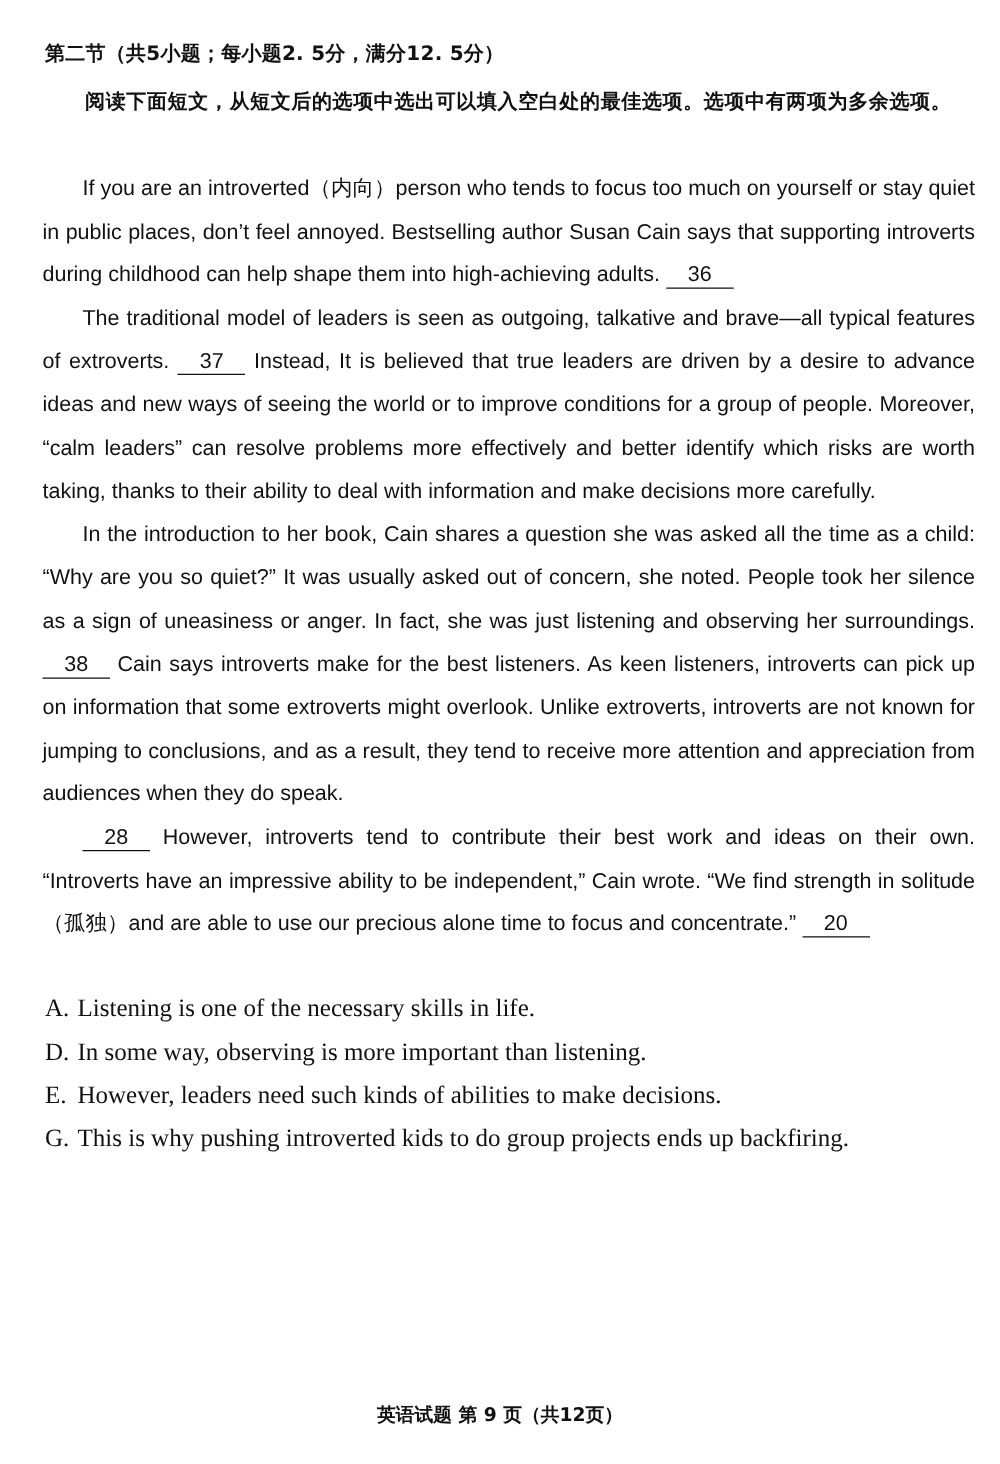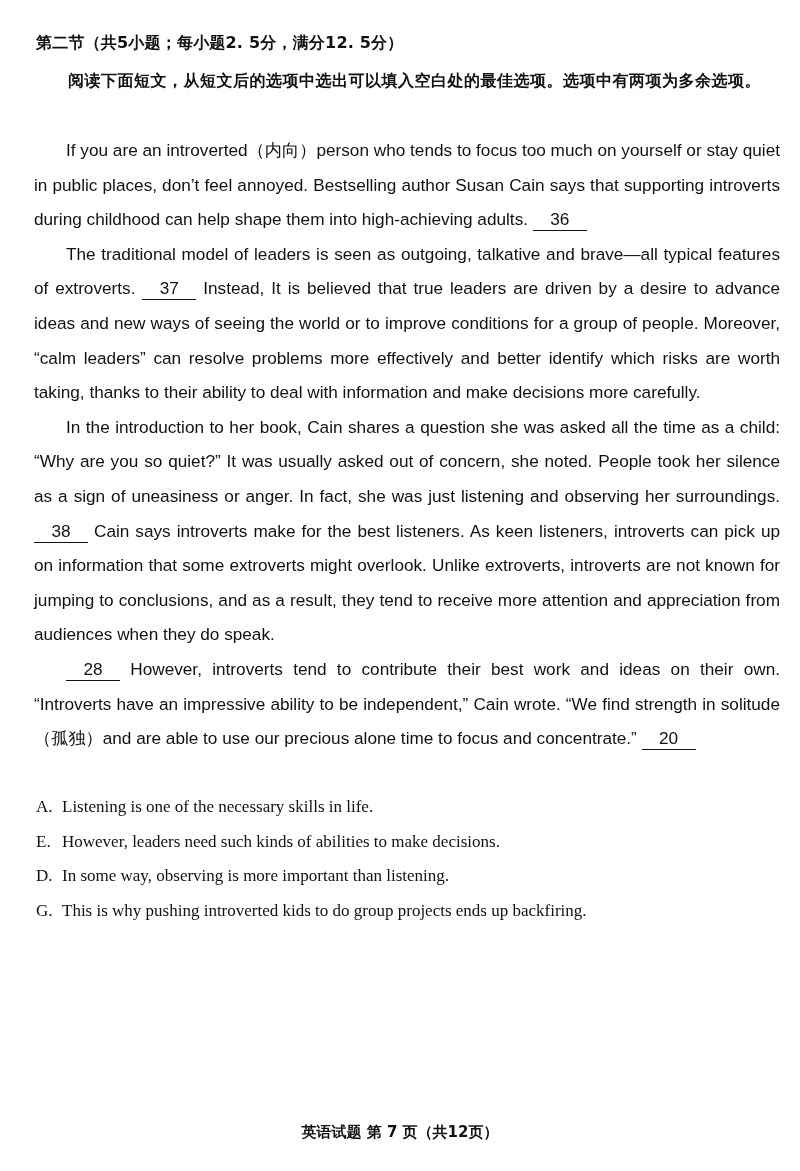--- a/index.html
+++ b/index.html
@@ -19,21 +19,21 @@
     position: absolute; left: 34px; top: 133px; width: 746px;
     font-family: Liberation Sans, sans-serif; font-size: 17.2px; line-height: 34.6px;
   }
   .passage p { margin: 0; text-indent: 32px; text-align: justify; }
   .blank {
     display: inline-block; border-bottom: 1.5px solid #111; padding: 0 10px; line-height: 22px;
     text-align: center; min-width: 34px; text-indent: 0;
   }
   .options {
     position: absolute; left: 36px; top: 790px; width: 700px;
-    font-family: "Liberation Serif", serif; font-size: 17px;
+    font-family: "Liberation Serif", serif; font-size: 20px;
   }
   .option { height: 34.7px; line-height: 34.7px; white-space: nowrap; }
   .option .letter { display: inline-block; width: 26px; }
   .footer {
     position: absolute; left: 0; top: 1121px; width: 800px; text-align: center;
     font-family: "DejaVu Sans", sans-serif; font-weight: bold; font-size: 15px; line-height: 22px;
   }
 </style>
 </head>
 <body>
@@ -46,20 +46,20 @@
 
   <div class="passage">
     <p><span>If you are an introverted（内向）person who tends to focus too much on yourself or stay quiet in public places, don’t feel annoyed. Bestselling author Susan Cain says that supporting introverts during childhood can help shape them into high-achieving adults. </span><span class="blank">36</span></p>
     <p><span>The traditional model of leaders is seen as outgoing, talkative and brave—all typical features of extroverts. </span><span class="blank">37</span><span> Instead, It is believed that true leaders are driven by a desire to advance ideas and new ways of seeing the world or to improve conditions for a group of people. Moreover, “calm leaders” can resolve problems more effectively and better identify which risks are worth taking, thanks to their ability to deal with information and make decisions more carefully.</span></p>
     <p><span>In the introduction to her book, Cain shares a question she was asked all the time as a child: “Why are you so quiet?” It was usually asked out of concern, she noted. People took her silence as a sign of uneasiness or anger. In fact, she was just listening and observing her surroundings. </span><span class="blank">38</span><span> Cain says introverts make for the best listeners. As keen listeners, introverts can pick up on information that some extroverts might overlook. Unlike extroverts, introverts are not known for jumping to conclusions, and as a result, they tend to receive more attention and appreciation from audiences when they do speak.</span></p>
     <p><span class="blank">28</span><span> However, introverts tend to contribute their best work and ideas on their own. “Introverts have an impressive ability to be independent,” Cain wrote. “We find strength in solitude（孤独）and are able to use our precious alone time to focus and concentrate.” </span><span class="blank">20</span></p>
   </div>
 
   <div class="options">
     <div class="option"><span class="letter">A.</span><span>Listening is one of the necessary skills in life.</span></div>
+    <div class="option"><span class="letter">D.</span><span>In some way, observing is more important than listening.</span></div>
     <div class="option"><span class="letter">E.</span><span>However, leaders need such kinds of abilities to make decisions.</span></div>
-    <div class="option"><span class="letter">D.</span><span>In some way, observing is more important than listening.</span></div>
     <div class="option"><span class="letter">G.</span><span>This is why pushing introverted kids to do group projects ends up backfiring.</span></div>
   </div>
 
-  <div class="footer">英语试题 第 7 页（共12页）</div>
+  <div class="footer">英语试题 第 9 页（共12页）</div>
 
 </div>
 
 </body></html>

